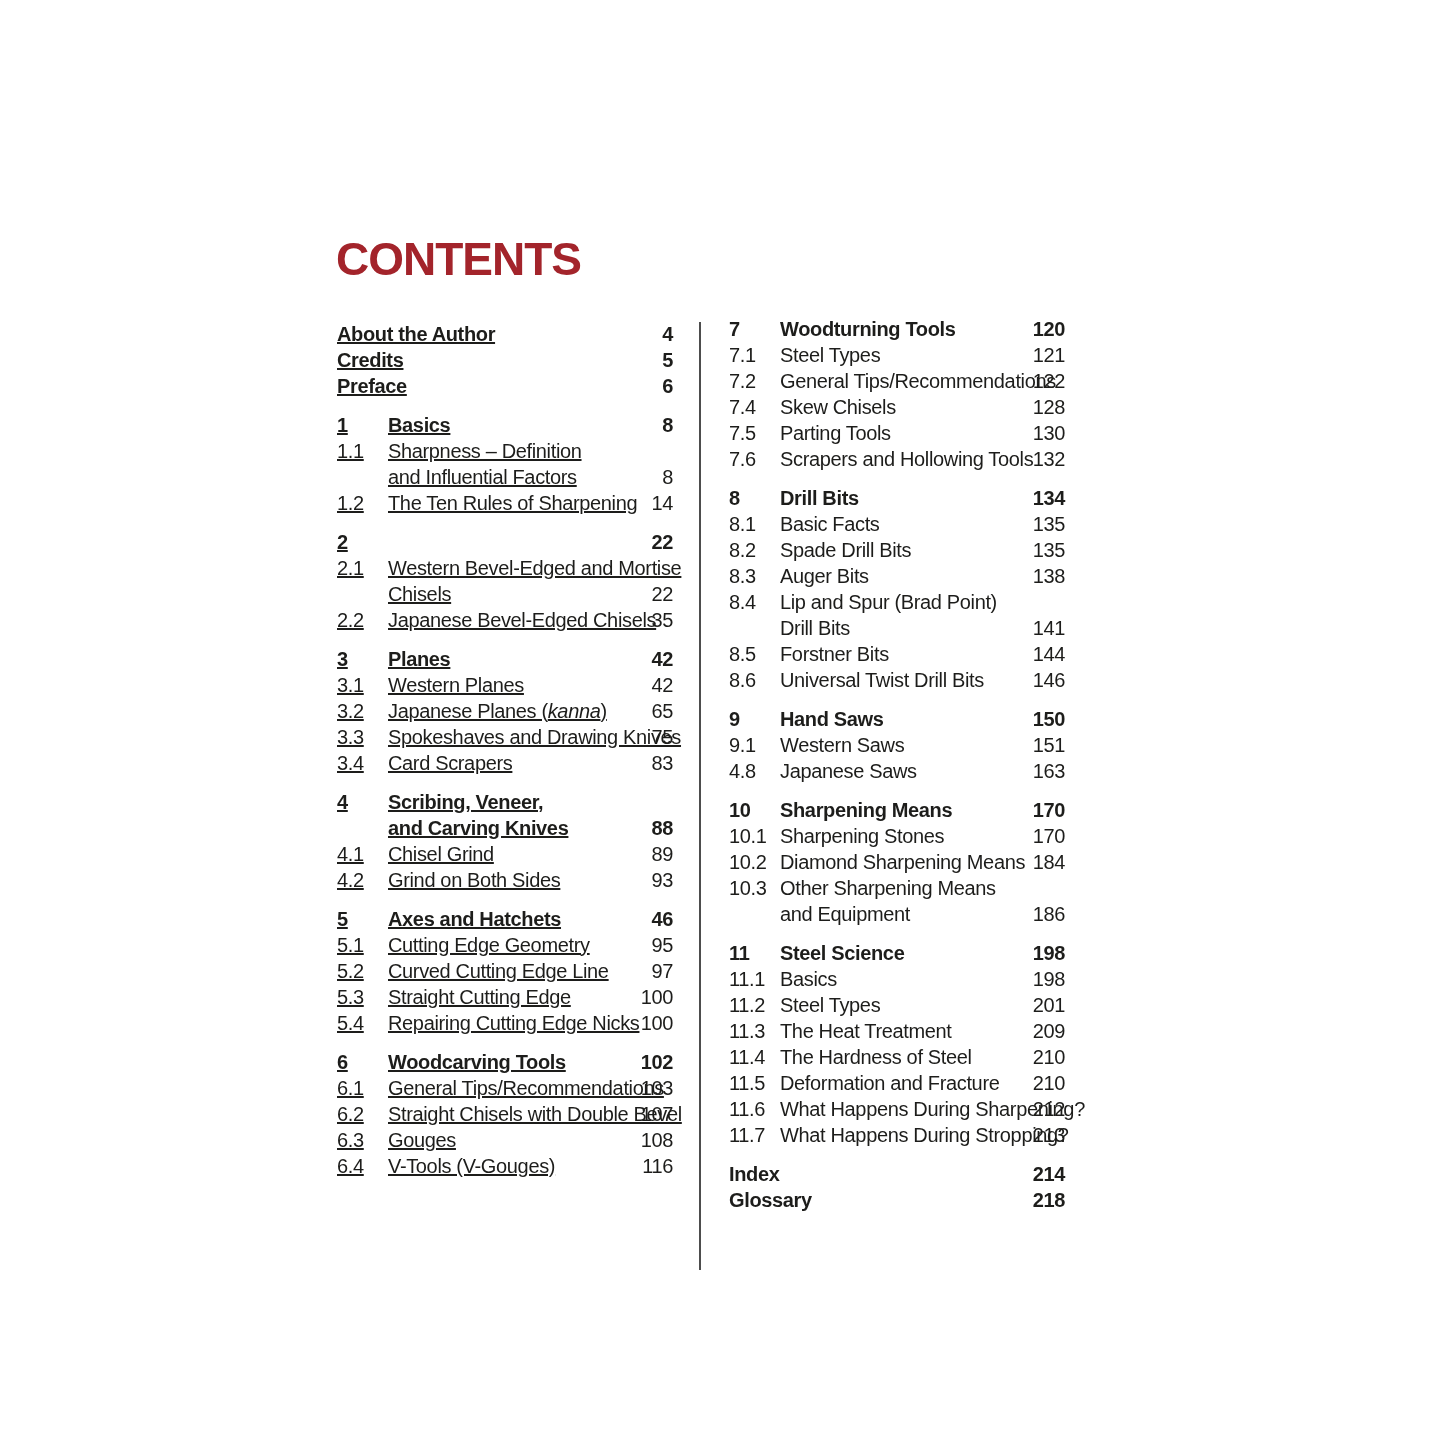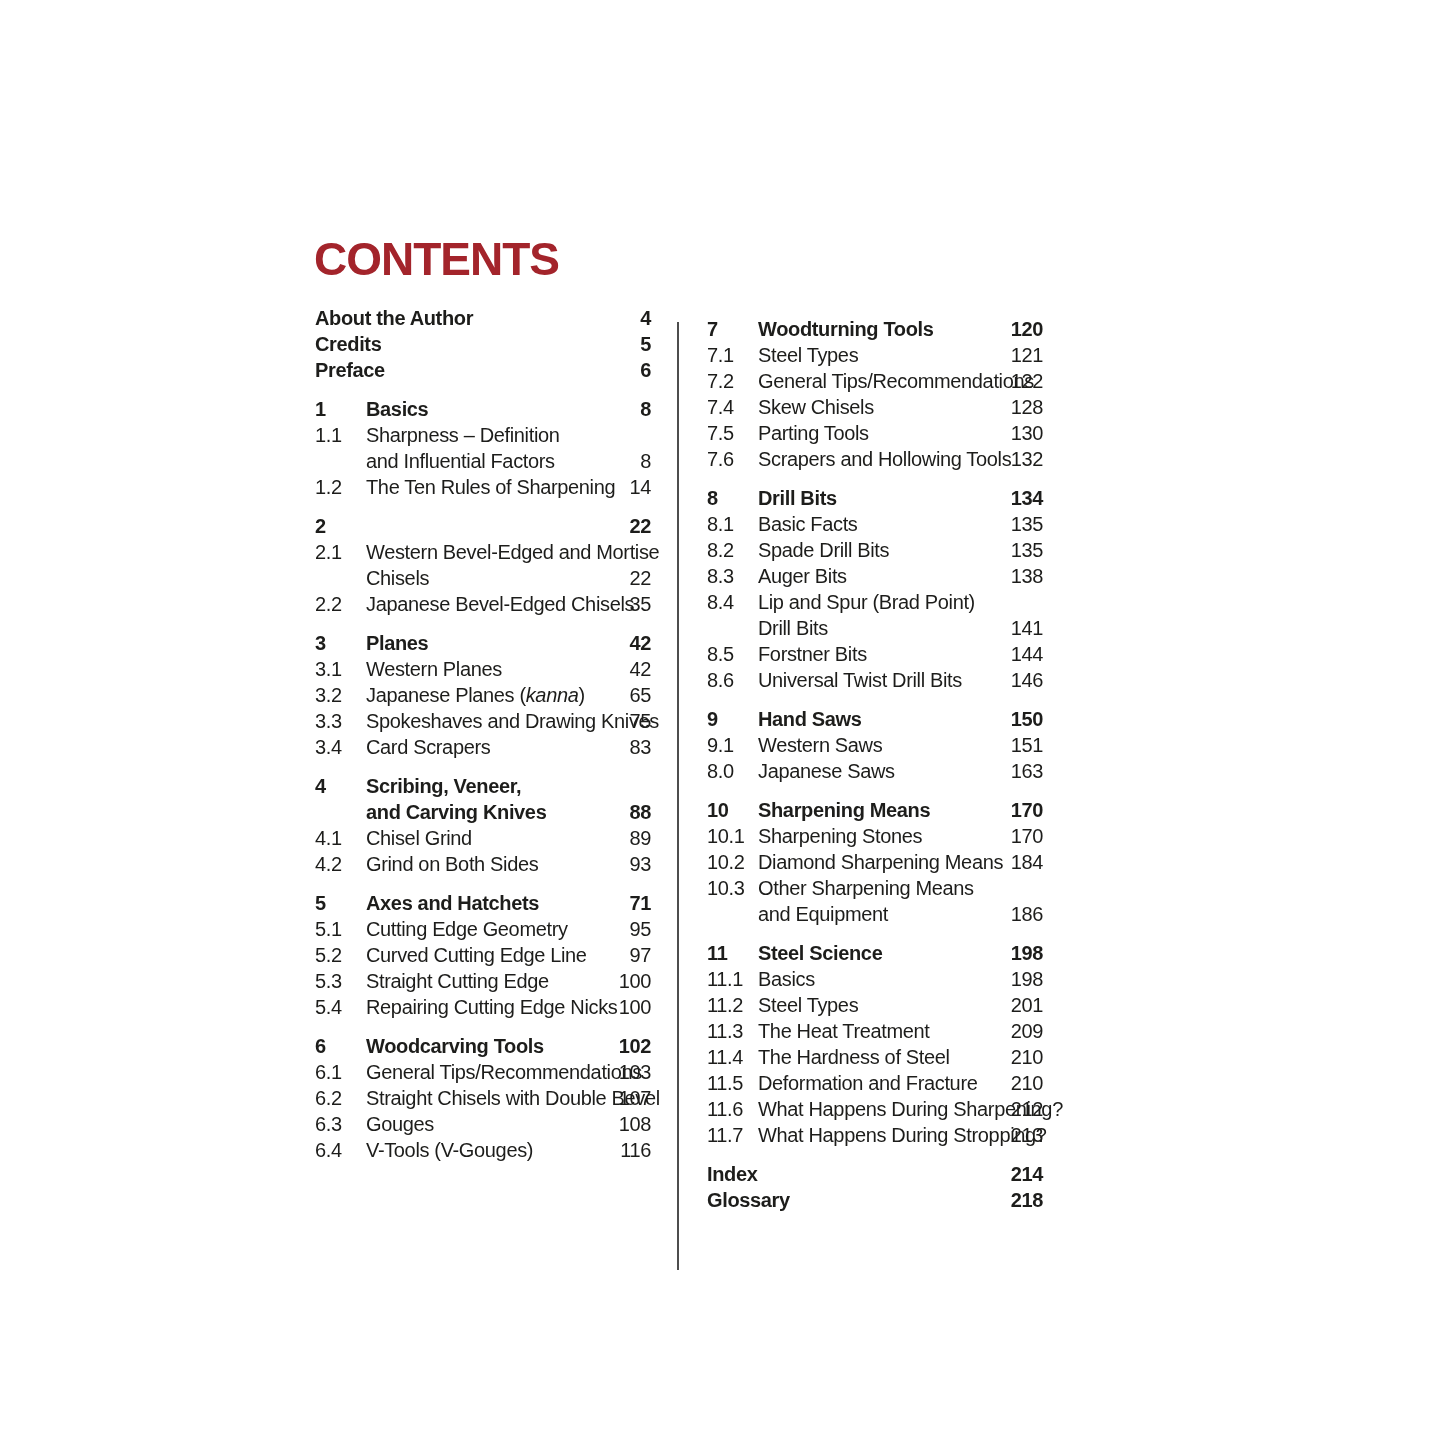--- a/index.html
+++ b/index.html
@@ -3,37 +3,38 @@
 <meta charset="utf-8">
 <style>
   html,body{margin:0;padding:0;background:#ffffff;}
   .page{
     position:relative;
     width:1369px;height:1445px;
     background:#ffffff;
     font-family:"Liberation Sans",sans-serif;
     color:var(--text,#1d1d1b);
     overflow:hidden;
+    margin-left:22px;
   }
   .main-title{
     position:absolute;left:314px;top:201px;
     font-size:46px;font-weight:700;letter-spacing:-1px;
     color:var(--accent,#a3242b);
   }
   .divider{
     position:absolute;left:677px;top:322px;
     width:2px;height:948px;
     background:var(--divider,#4d4d4d);
   }
   .col{
     position:absolute;width:336px;
     font-size:20px;line-height:26px;
     letter-spacing:-0.35px;
   }
-  .col-left{left:315px;top:305px;}
+  .col-left{left:315px;top:321px;text-decoration:underline;}
   .col-right{left:707px;top:316px;}
   .group{margin-bottom:13px;}
   .group:last-child{margin-bottom:0;}
   .row{position:relative;display:flex;padding-right:44px;}
   .row .num{width:51px;flex-shrink:0;}
   .row .title-lines{flex:1;min-width:0;}
   .row .title-line{white-space:nowrap;}
   .row .page-num{position:absolute;right:0;bottom:0;white-space:nowrap;}
   .row.bold{font-weight:700;}
 </style>
@@ -169,21 +170,21 @@
           </div>
           <span class="page-num">93</span>
         </div>
       </div>
       <div class="group">
         <div class="row bold">
           <span class="num">5</span>
           <div class="title-lines">
             <div class="title-line">Axes and Hatchets</div>
           </div>
-          <span class="page-num">71</span>
+          <span class="page-num">46</span>
         </div>
         <div class="row">
           <span class="num">5.1</span>
           <div class="title-lines">
             <div class="title-line">Cutting Edge Geometry</div>
           </div>
           <span class="page-num">95</span>
         </div>
         <div class="row">
           <span class="num">5.2</span>
@@ -351,21 +352,21 @@
           <span class="page-num">150</span>
         </div>
         <div class="row">
           <span class="num">9.1</span>
           <div class="title-lines">
             <div class="title-line">Western Saws</div>
           </div>
           <span class="page-num">151</span>
         </div>
         <div class="row">
-          <span class="num">8.0</span>
+          <span class="num">4.8</span>
           <div class="title-lines">
             <div class="title-line">Japanese Saws</div>
           </div>
           <span class="page-num">163</span>
         </div>
       </div>
       <div class="group">
         <div class="row bold">
           <span class="num">10</span>
           <div class="title-lines">

